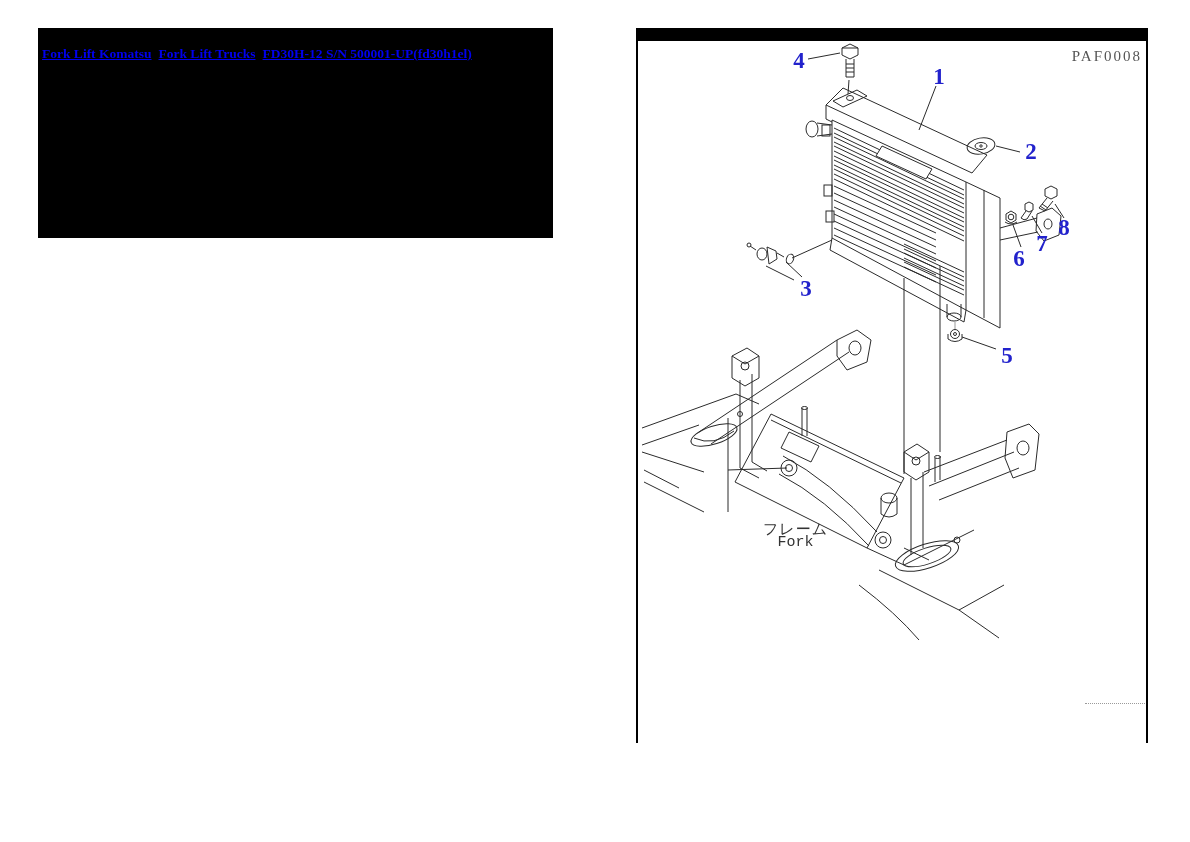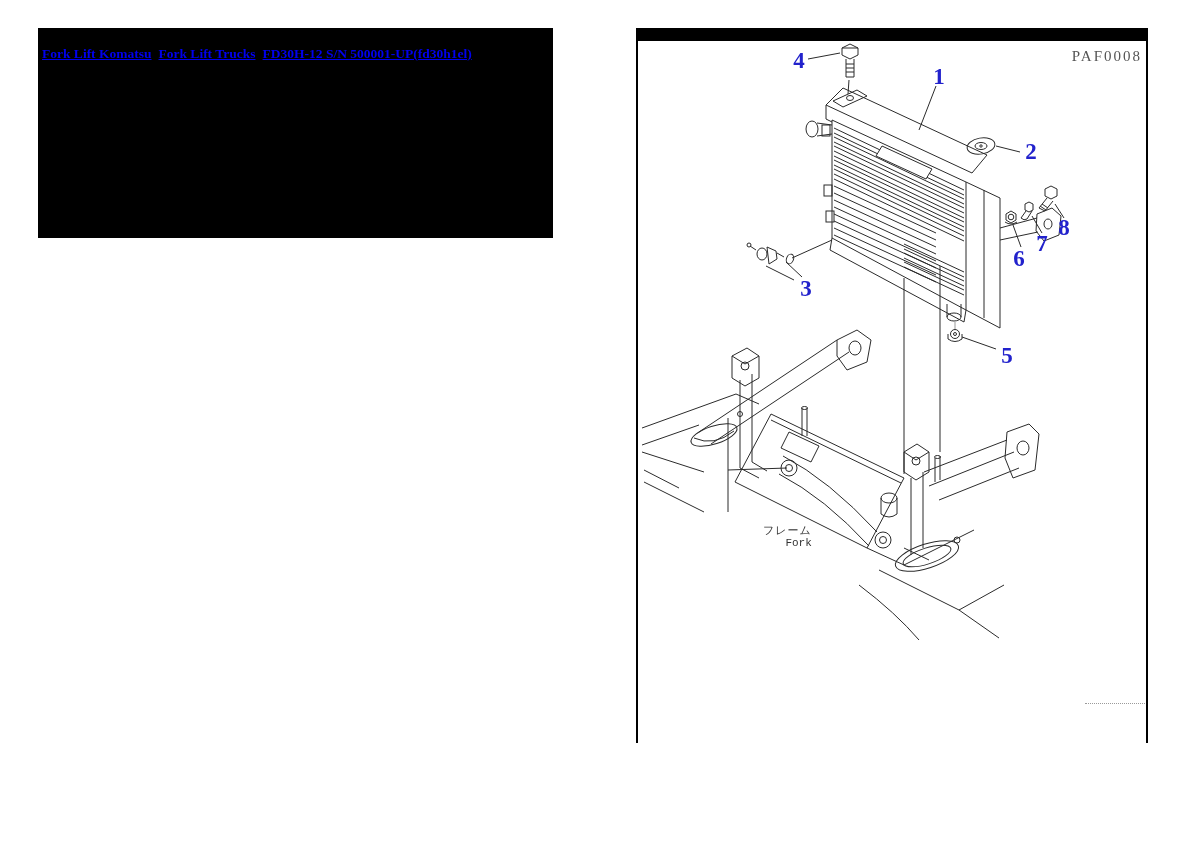--- a/index.html
+++ b/index.html
@@ -27,22 +27,22 @@
     position:absolute;right:6px;top:12px;width:120px;text-align:right;
     font-family:Liberation Serif, serif;font-size:15px;letter-spacing:2px;color:#555;margin-top:8px;
   }
   .watermark{
     position:absolute;left:254px;top:326px;
     font-family:"Liberation Sans",sans-serif;font-size:22px;letter-spacing:-0.6px;color:#1c1c1c;
     white-space:nowrap;
   }
   .frame-label{
     position:absolute;left:127px;top:497px;
-    font-family:"Liberation Mono",monospace;font-size:11px;line-height:12px;color:#333;
-    text-align:right;white-space:pre;
+    font-family:"Liberation Mono",monospace;font-size:15px;line-height:12px;color:#333;
+    text-align:center;white-space:pre;
   }
   .frame-label .jp{letter-spacing:1px;}
   .dotted-footer{
     position:absolute;right:3px;top:675px;width:60px;height:0;
     border-top:1px dotted #9a9a9a;
   }
   
   .callout{
     position:absolute;transform:translate(-50%,-50%);
     color:var(--callout-color,#2222cc);

